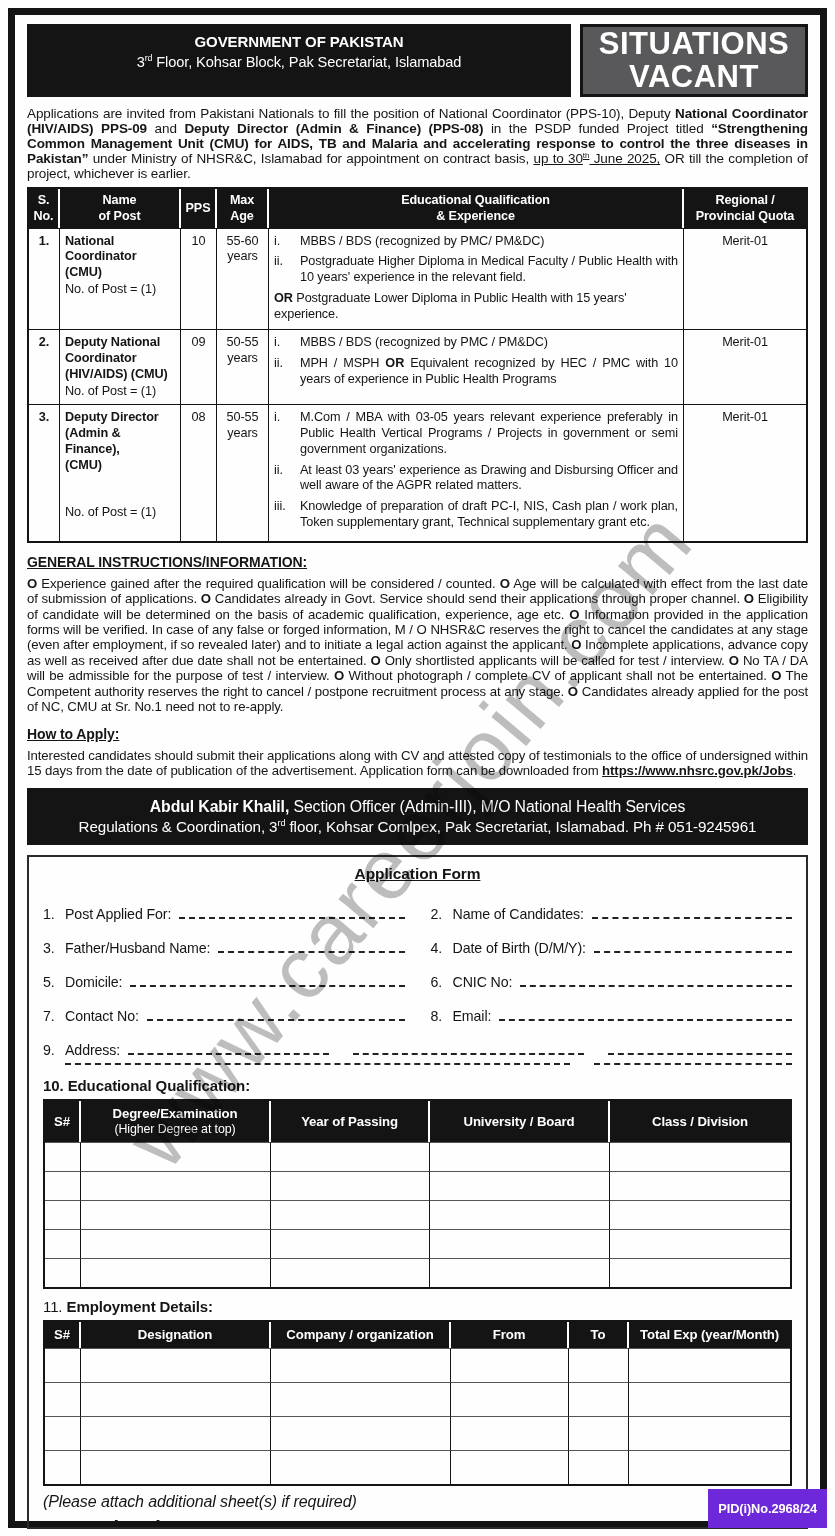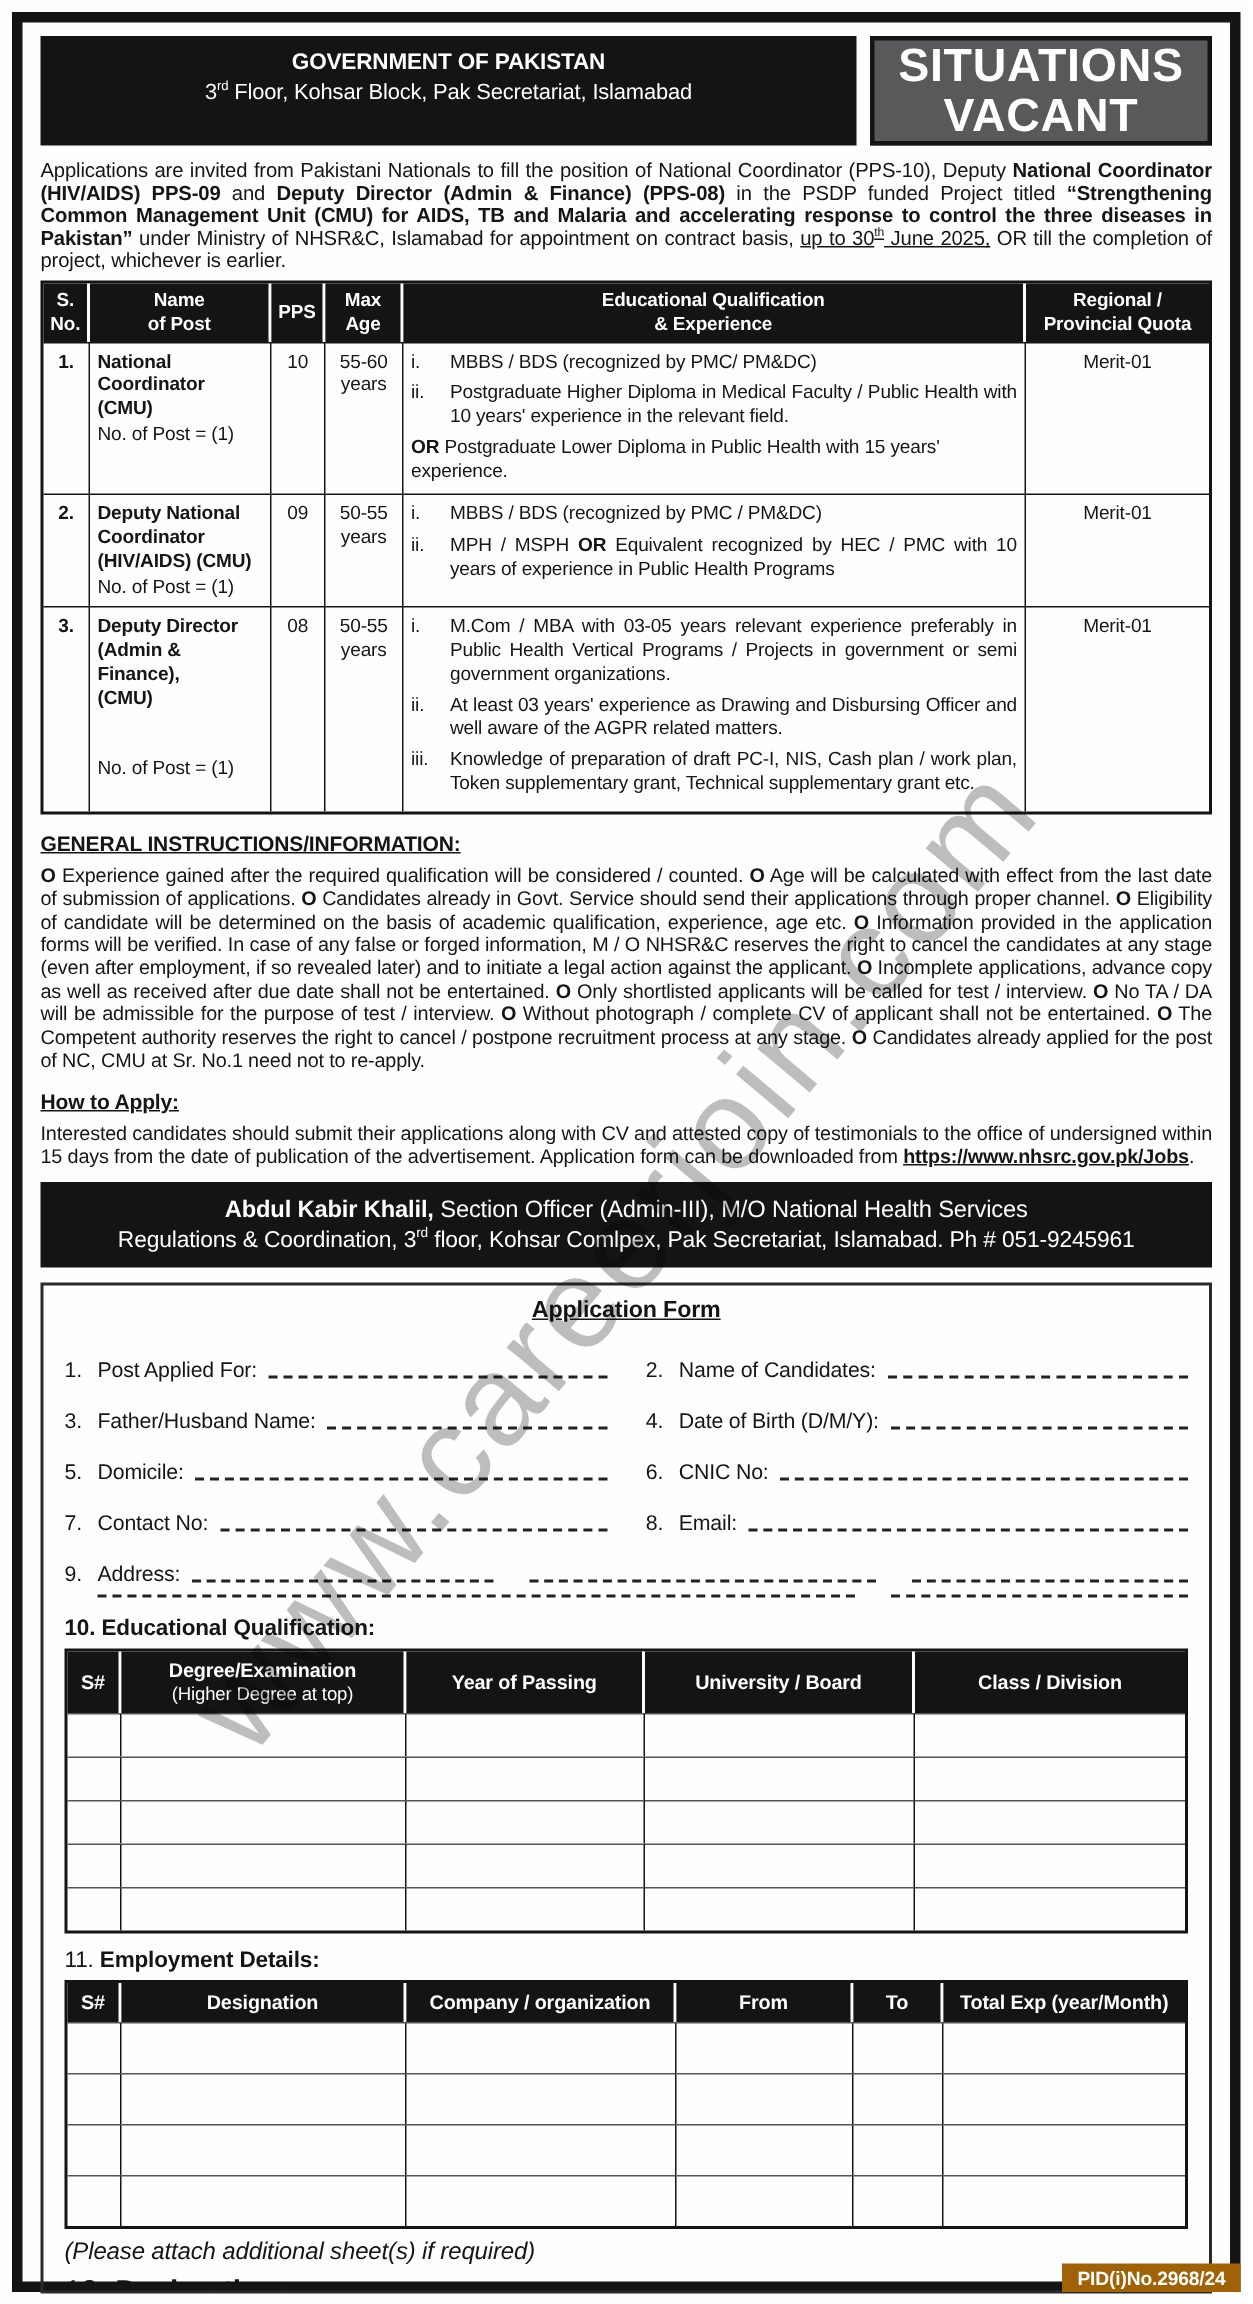--- a/index.html
+++ b/index.html
@@ -73,22 +73,22 @@
   .ftable td{border-right:1.4px solid #141414;border-top:1.6px solid #555;}
   .ftable td:last-child{border-right:none;}
   .edu-table td{height:26px;}
   .emp-table td{height:31px;}
   .attach-note{margin-top:7px;font-style:italic;font-size:16px;}
   .decl-row{margin-top:6px;display:flex;font-size:20px;}
   .decl-row .fnum{width:34px;}
   .decl-label{font-weight:bold;text-decoration:underline;}
   .decl-text{margin-top:3px;font-size:14.4px;line-height:1.42;text-align:justify;}
 
-  .pid-box{position:absolute;right:8px;bottom:8px;background:#a16207;color:#fff;
-           font-weight:bold;font-size:12.8px;padding:2px 10px;}
+  .pid-box{position:absolute;right:8px;bottom:8px;background:#6d28d9;color:#fff;
+           font-weight:bold;font-size:12.8px;padding:12px 10px;}
 
   .watermark{position:absolute;left:145px;top:1105px;transform:rotate(-50deg);
              transform-origin:left center;font-size:86px;color:rgba(125,125,125,0.5);
              letter-spacing:3px;white-space:nowrap;mix-blend-mode:multiply;pointer-events:none;z-index:5;}
 </style>
 </head>
 <body>
 
 <div class="page">
   <div class="frame"></div>

